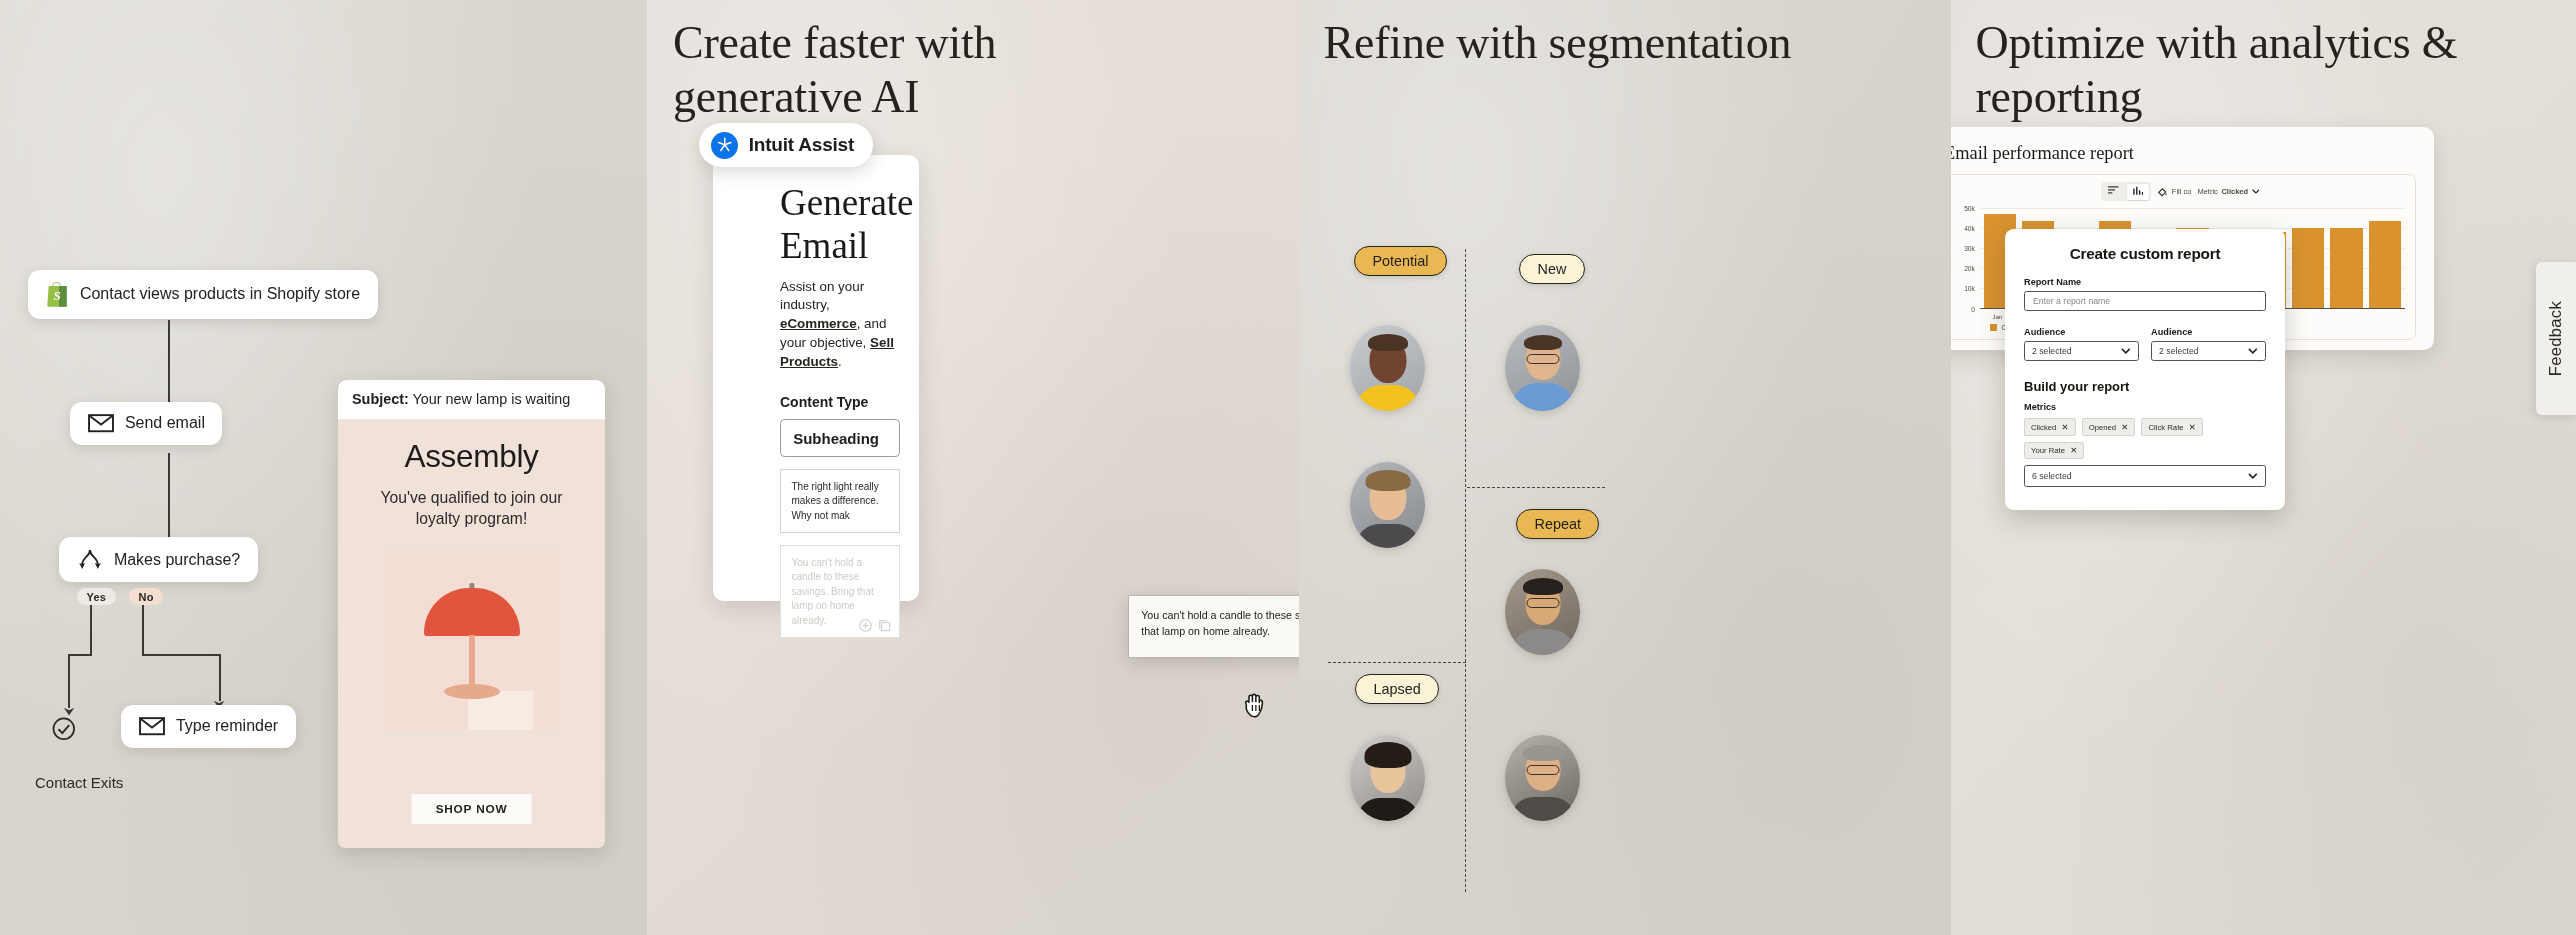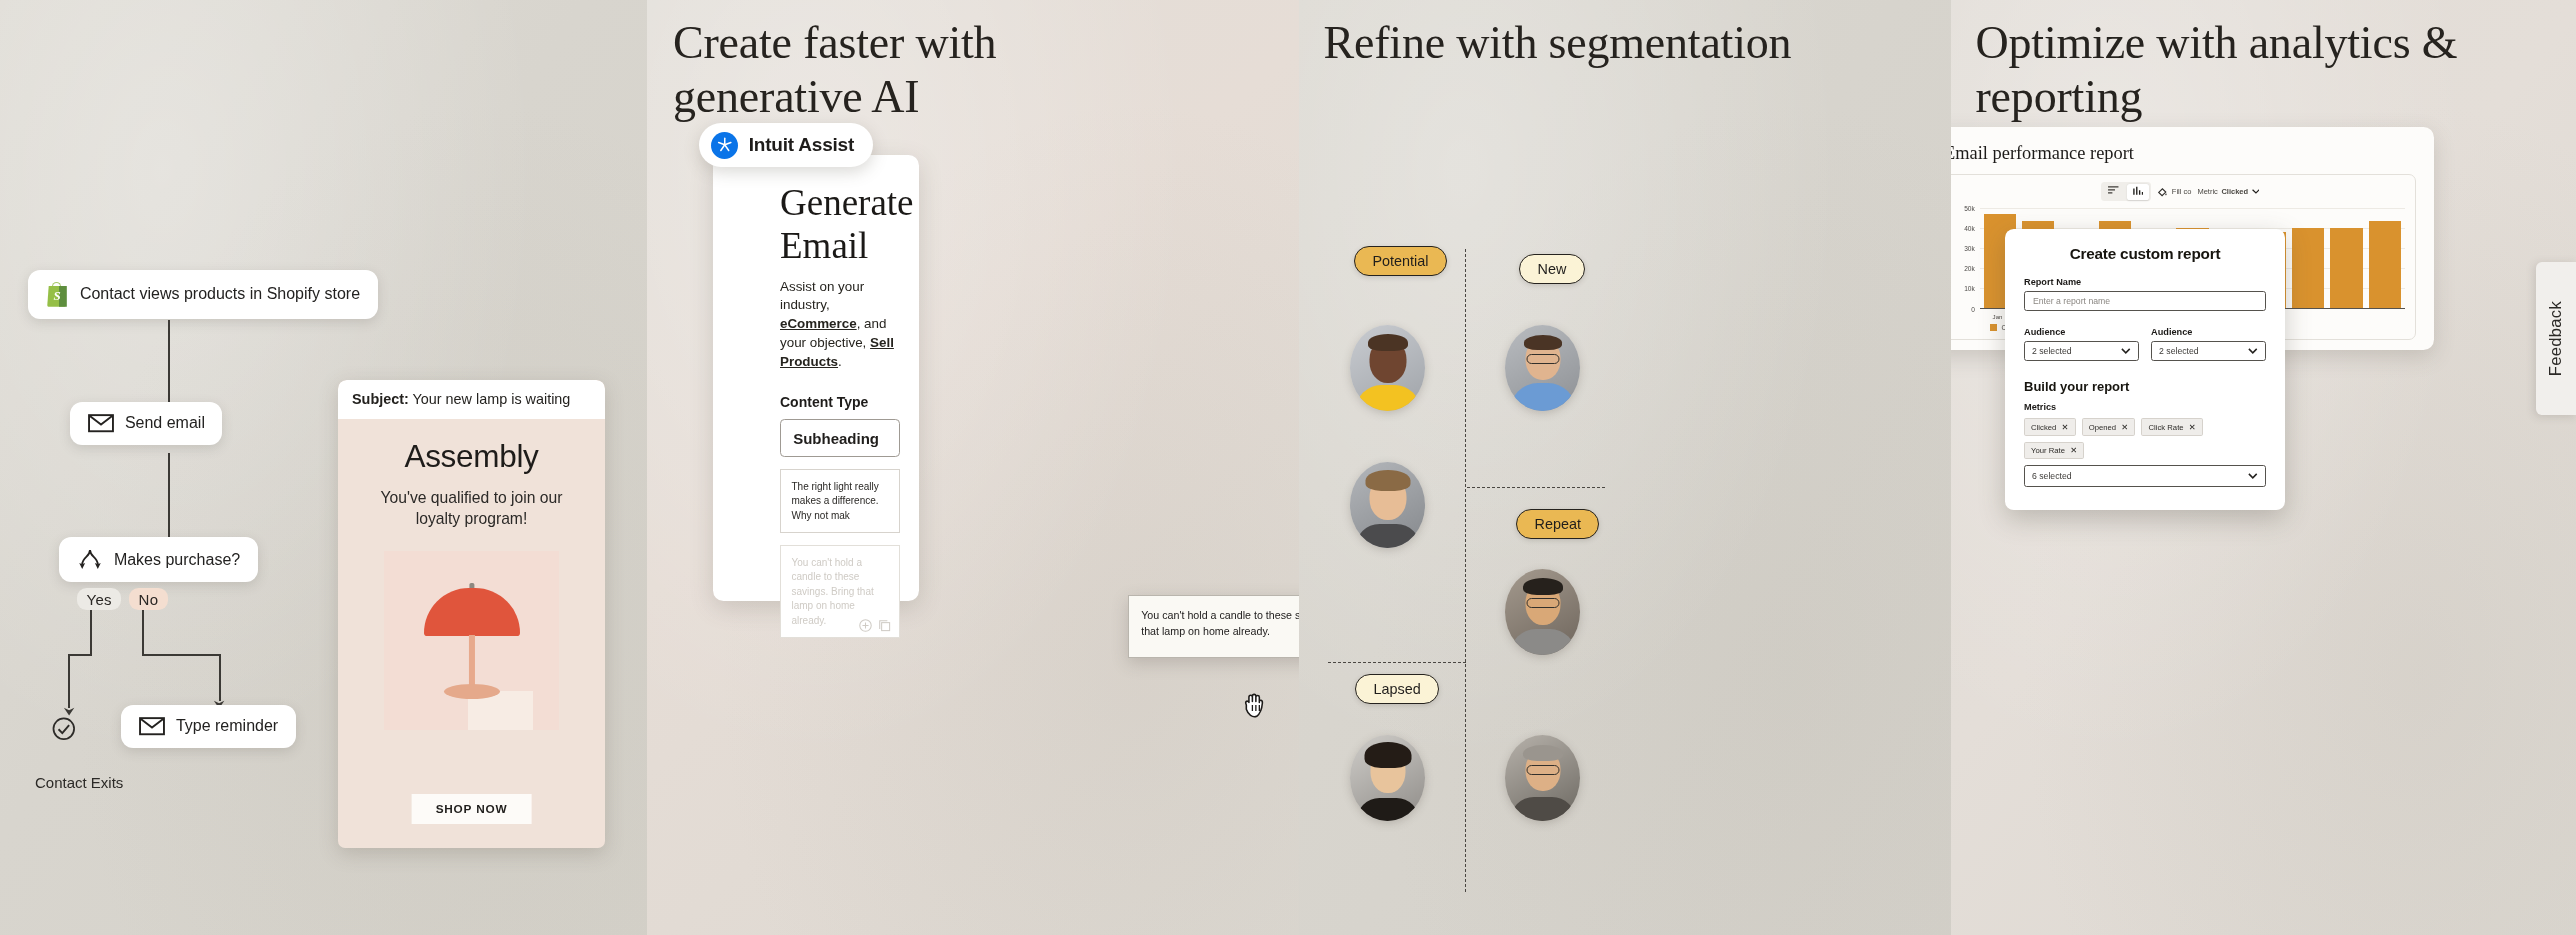--- a/index.html
+++ b/index.html
@@ -70,22 +70,22 @@
     position:absolute; left:6.1px; top:0px; width:9.6px; height:7.9px;
     border:1.7px solid #a7c96a; border-bottom:none; border-radius:5.2px 5.2px 0 0;
   }
 
   .env { width:26px; height:18.4px; flex:none; }
   .checkc { width:23.6px; height:23.6px; flex:none; }
   .branch-ic { width:26px; height:21px; flex:none; }
 
   .flow-line { position:absolute; background:#3b3935; }
   .pill {
-    position:absolute; border-radius:9.6px; font-size:15px;
-    padding:2.6px 9.6px; font-weight:400; color:#2a2724; letter-spacing:0.2px;
+    position:absolute; border-radius:9.6px; font-size:11px;
+    padding:2.6px 9.6px; font-weight:700; color:#2a2724; letter-spacing:0.2px;
   }
   .pill-yes { background:#eceae5; left:77px; top:588px; }
   .pill-no  { background:#f4ded0; left:129px; top:588px; }
 
   .exit-label {
     position:absolute; left:35px; top:774px; font-size:15px; color:#2c2a27;
     font-family:"Liberation Sans", sans-serif;
   }
   .exit-icon { position:absolute; left:52px; top:717px; }
 

